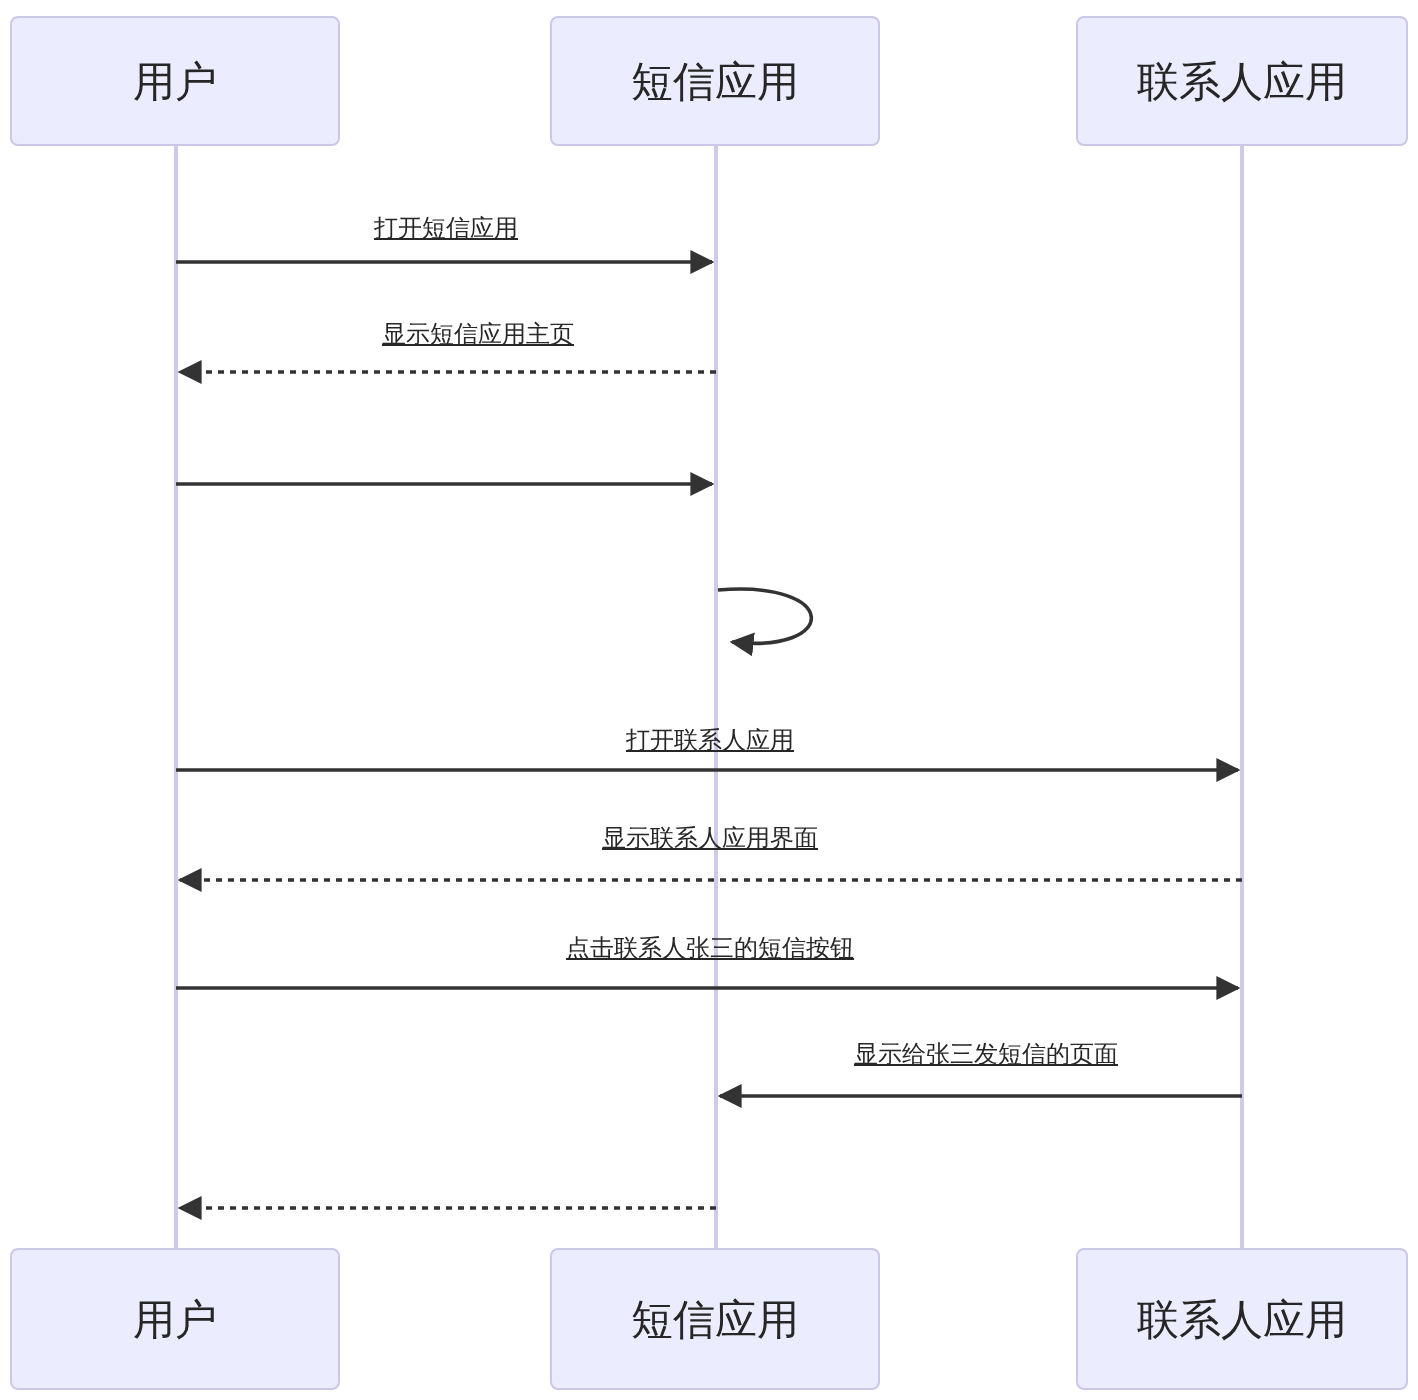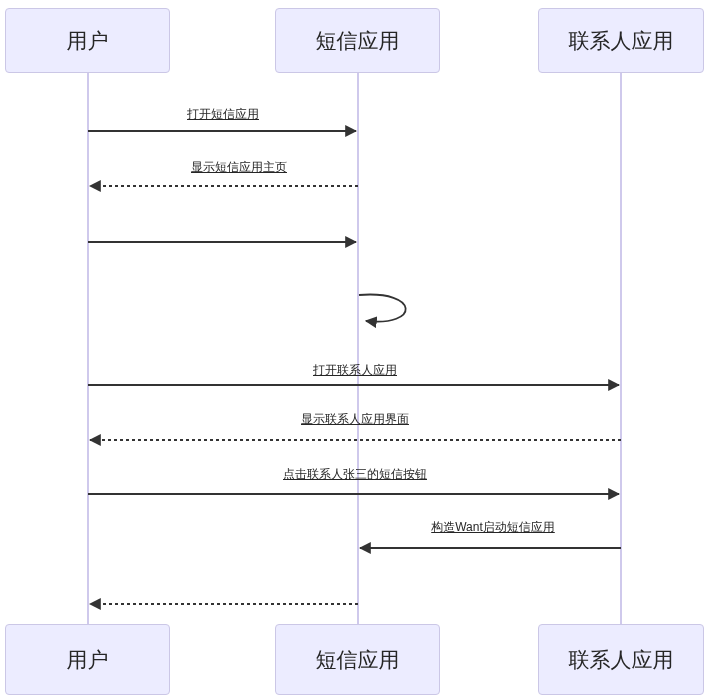--- a/index.html
+++ b/index.html
@@ -83,15 +83,15 @@
   </div>
   <div class="actor-box" style="left:538px; top:624px; width:166px; height:71px;">
     <span>联系人应用</span>
   </div>
 
   <div class="msg" style="left:223px; top:104px;">打开短信应用</div>
   <div class="msg" style="left:223px; top:157px;margin-left:16px;">显示短信应用主页</div>
   <div class="msg" style="left:355px; top:360px;">打开联系人应用</div>
   <div class="msg" style="left:355px; top:464px;">点击联系人张三的短信按钮</div>
   <div class="msg" style="left:355px; top:409px;">显示联系人应用界面</div>
-  <div class="msg" style="left:493px; top:517px;">构造Want启动短信应用</div>
+  <div class="msg" style="left:493px; top:517px;">显示给张三发短信的页面</div>
 
 </div>
 
 </body></html>

